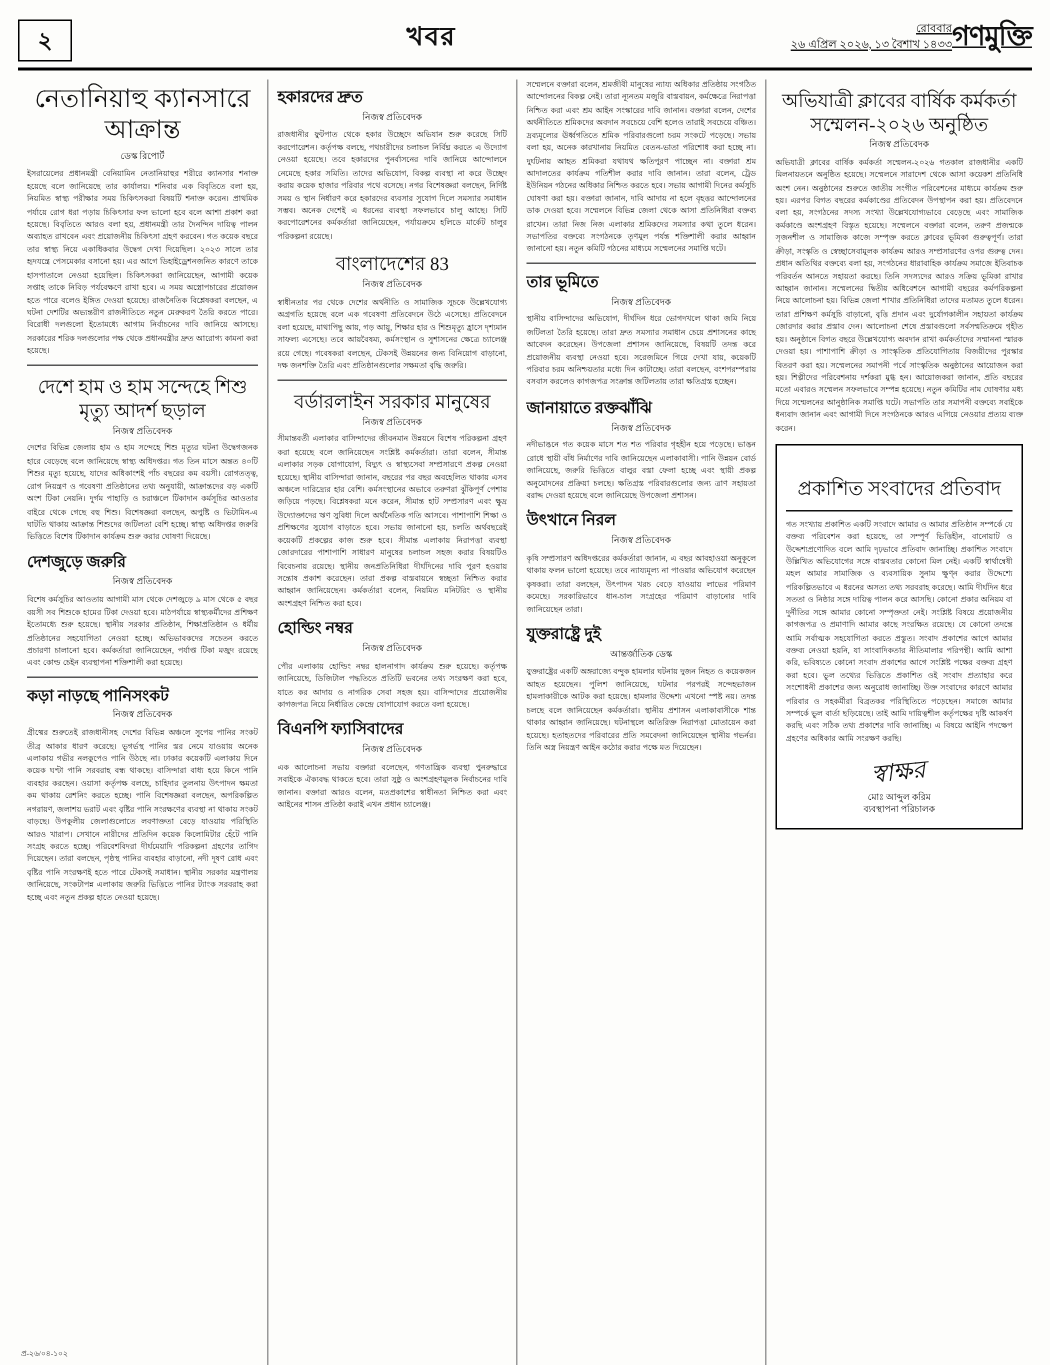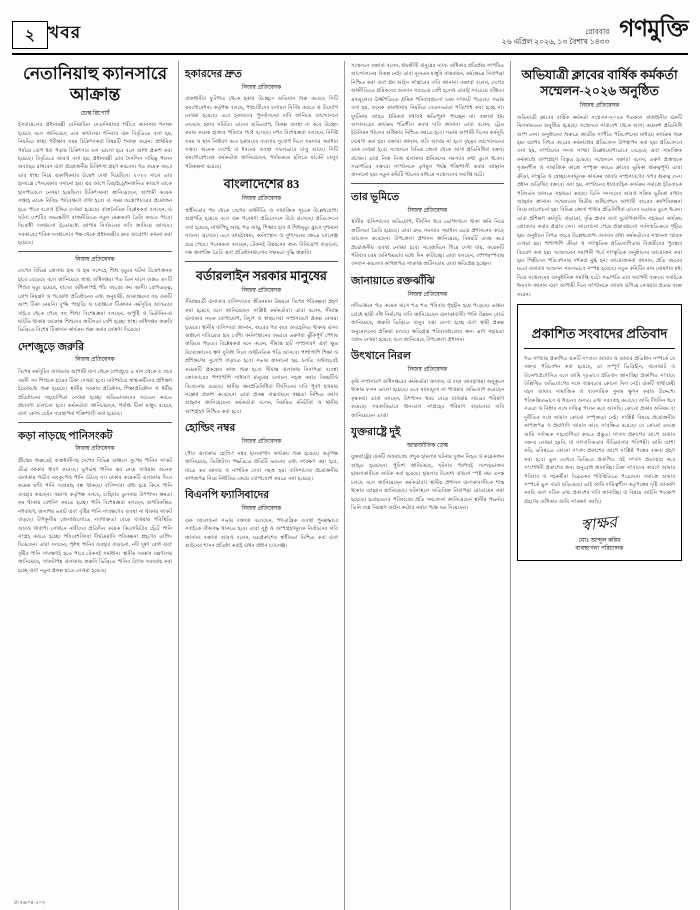--- a/index.html
+++ b/index.html
@@ -46,37 +46,37 @@
     font-size: 15px;
     font-weight: bold;
   }
   .section-title {
     font-size: 17px;
     font-weight: bold;
     letter-spacing: 1px;
   }
   .masthead-center {
     flex: 1;
-    text-align: left;
+    text-align: center;
     padding-bottom: 2px;
   }
   .masthead-right {
     text-align: right;
     display: flex;
-    align-items: flex-end;
-    gap: 10px;
+    align-items: center;
+    text-decoration: underline;
   }
   .date-line {
     font-size: 7.5px;
     line-height: 1.35;
     text-align: right;
     padding-bottom: 2px;
   }
   .brand {
-    font-size: 23px;
+    font-size: 18px;
     font-weight: bold;
     letter-spacing: -0.5px;
   }
 
   
   .columns {
     display: flex;
     margin-top: 6px;
     height: 868px;
   }
@@ -87,28 +87,28 @@
   .col + .col {
     border-left: 0.7px solid #999;
   }
   .c1 { width: 166px; }
   .c2 { width: 166px; }
   .c3 { width: 166px; }
   .c4 { width: 178px; }
 
   .headline-xl {
     font-size: 17px;
-    font-weight: bold;
+    font-weight: normal;
     line-height: 1.25;
     text-align: center;
     margin: 2px 0 4px 0;
   }
   .headline-lg {
     font-size: 12.5px;
-    font-weight: bold;
+    font-weight: normal;
     line-height: 1.28;
     text-align: center;
     margin: 6px 0 3px 0;
   }
   .headline-md {
     font-size: 10.5px;
     font-weight: bold;
     line-height: 1.3;
     text-align: left;
     margin: 6px 0 3px 0;
@@ -194,20 +194,21 @@
   </div>
 
   <div class="columns">
 
     <div class="col c1">
       <div class="headline-xl">নেতানিয়াহু ক্যানসারে আক্রান্ত</div>
       <div class="byline">ডেস্ক রিপোর্ট</div>
       <div class="body">ইসরায়েলের প্রধানমন্ত্রী বেনিয়ামিন নেতানিয়াহুর শরীরে ক্যানসার শনাক্ত হয়েছে বলে জানিয়েছে তার কার্যালয়। শনিবার এক বিবৃতিতে বলা হয়, নিয়মিত স্বাস্থ্য পরীক্ষার সময় চিকিৎসকরা বিষয়টি শনাক্ত করেন। প্রাথমিক পর্যায়ে রোগ ধরা পড়ায় চিকিৎসার ফল ভালো হবে বলে আশা প্রকাশ করা হয়েছে। বিবৃতিতে আরও বলা হয়, প্রধানমন্ত্রী তার দৈনন্দিন দায়িত্ব পালন অব্যাহত রাখবেন এবং প্রয়োজনীয় চিকিৎসা গ্রহণ করবেন। গত কয়েক বছরে তার স্বাস্থ্য নিয়ে একাধিকবার উদ্বেগ দেখা দিয়েছিল। ২০২৩ সালে তার হৃদযন্ত্রে পেসমেকার বসানো হয়। এর আগে ডিহাইড্রেশনজনিত কারণে তাকে হাসপাতালে নেওয়া হয়েছিল। চিকিৎসকরা জানিয়েছেন, আগামী কয়েক সপ্তাহ তাকে নিবিড় পর্যবেক্ষণে রাখা হবে। এ সময় অস্ত্রোপচারের প্রয়োজন হতে পারে বলেও ইঙ্গিত দেওয়া হয়েছে। রাজনৈতিক বিশ্লেষকরা বলছেন, এ ঘটনা দেশটির অভ্যন্তরীণ রাজনীতিতে নতুন মেরুকরণ তৈরি করতে পারে। বিরোধী দলগুলো ইতোমধ্যে আগাম নির্বাচনের দাবি জানিয়ে আসছে। সরকারের শরিক দলগুলোর পক্ষ থেকে প্রধানমন্ত্রীর দ্রুত আরোগ্য কামনা করা হয়েছে।</div>
 
       <hr class="rule">
+      <div class="headline-lg">দেশে হাম ও হাম সন্দেহে শিশু মৃত্যু আদর্শ ছড়াল</div>
       <div class="byline">নিজস্ব প্রতিবেদক</div>
       <div class="body">দেশের বিভিন্ন জেলায় হাম ও হাম সন্দেহে শিশু মৃত্যুর ঘটনা উদ্বেগজনক হারে বেড়েছে বলে জানিয়েছে স্বাস্থ্য অধিদপ্তর। গত তিন মাসে অন্তত ৪০টি শিশুর মৃত্যু হয়েছে, যাদের অধিকাংশই পাঁচ বছরের কম বয়সী। রোগতত্ত্ব, রোগ নিয়ন্ত্রণ ও গবেষণা প্রতিষ্ঠানের তথ্য অনুযায়ী, আক্রান্তদের বড় একটি অংশ টিকা নেয়নি। দুর্গম পাহাড়ি ও চরাঞ্চলে টিকাদান কর্মসূচির আওতার বাইরে থেকে গেছে বহু শিশু। বিশেষজ্ঞরা বলছেন, অপুষ্টি ও ভিটামিন-এ ঘাটতি থাকায় আক্রান্ত শিশুদের জটিলতা বেশি হচ্ছে। স্বাস্থ্য অধিদপ্তর জরুরি ভিত্তিতে বিশেষ টিকাদান কার্যক্রম শুরু করার ঘোষণা দিয়েছে।</div>
 
       <div class="headline-md">দেশজুড়ে জরুরি</div>
       <div class="byline">নিজস্ব প্রতিবেদক</div>
       <div class="body">বিশেষ কর্মসূচির আওতায় আগামী মাস থেকে দেশজুড়ে ৯ মাস থেকে ৫ বছর বয়সী সব শিশুকে হামের টিকা দেওয়া হবে। মাঠপর্যায়ে স্বাস্থ্যকর্মীদের প্রশিক্ষণ ইতোমধ্যে শুরু হয়েছে। স্থানীয় সরকার প্রতিষ্ঠান, শিক্ষাপ্রতিষ্ঠান ও ধর্মীয় প্রতিষ্ঠানের সহযোগিতা নেওয়া হচ্ছে। অভিভাবকদের সচেতন করতে প্রচারণা চালানো হবে। কর্মকর্তারা জানিয়েছেন, পর্যাপ্ত টিকা মজুদ রয়েছে এবং কোল্ড চেইন ব্যবস্থাপনা শক্তিশালী করা হয়েছে।</div>
 
       <hr class="rule">
       <div class="headline-md">কড়া নাড়ছে পানিসংকট</div>
       <div class="byline">নিজস্ব প্রতিবেদক</div>

